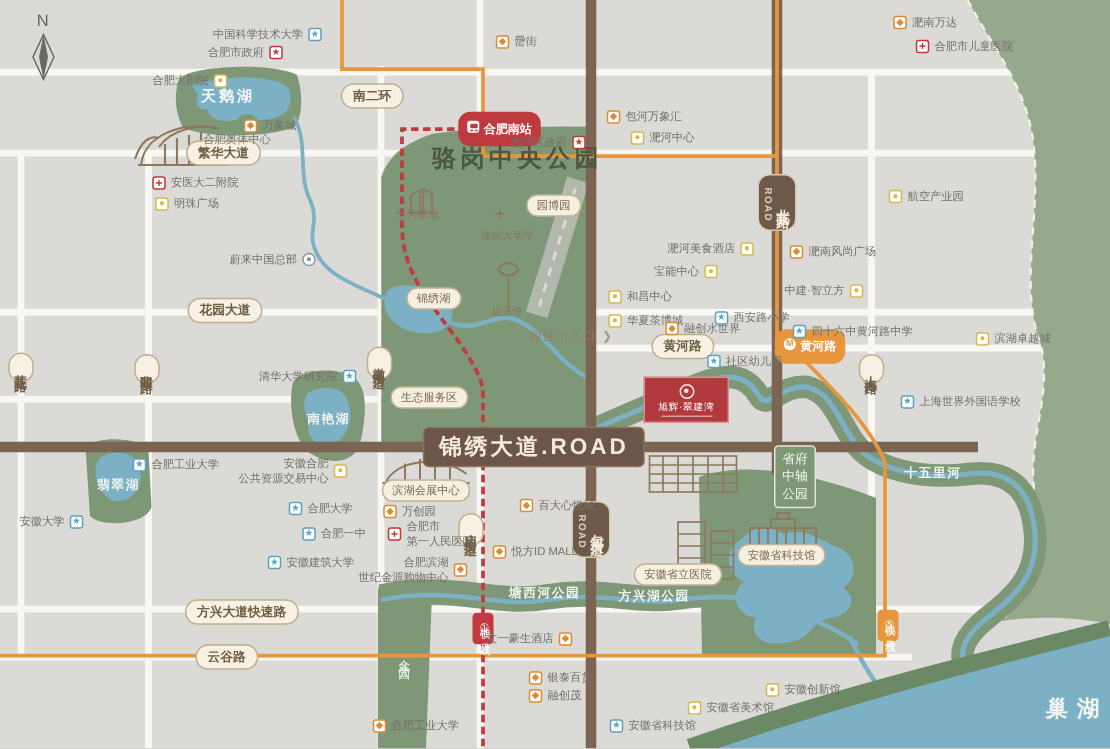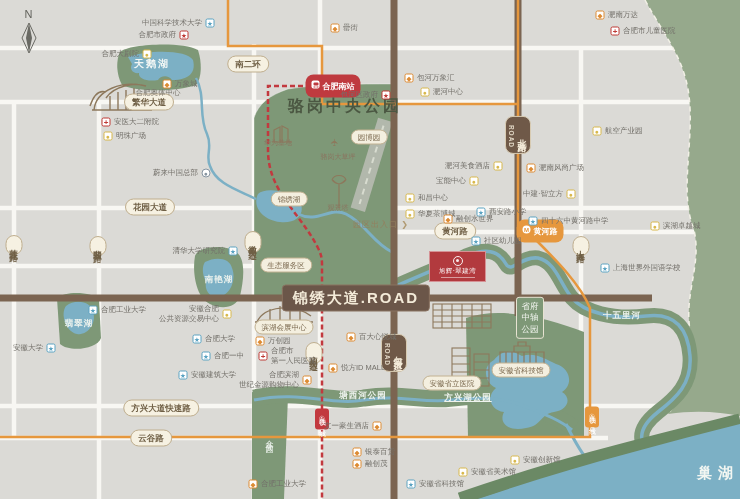--- a/index.html
+++ b/index.html
@@ -245,21 +245,21 @@
         <div class="albl beige-s" style="left: 452px; top: 336px; margin-top: 47px;">安徽省立医院</div>
         <div class="albl beige-s" style="left: 521px; top: 370px;">安徽省科技馆</div>
         <div class="albl mini-brown" style="left: 338px; top: 208px;">观景塔</div>
         <div class="albl mini-brown" style="left: 278px; top: 143px;">华为基地</div>
         <div class="albl mini-brown" style="left: 338px; top: 157px;">骆岗大草坪</div>
         <div class="albl mini-gray" style="left: 158px; top: 93px; text-align: center;">合肥奥体中心</div>
         <div class="albl water-m" style="left: 152px; top: 64px;">天鹅湖</div>
         <div class="albl water-s" style="left: 219px; top: 280px;">南艳湖</div>
         <div class="albl water-s" style="left: 79px; top: 324px;">翡翠湖</div>
         <div class="albl water-s" style="left: 363px; top: 396px;">塘西河公园</div>
-        <div class="albl water-s" style="left: 468px; top: 398px; text-decoration: underline;">方兴湖公园</div>
+        <div class="albl water-s" style="left: 436px; top: 398px;">方兴湖公园</div>
         <div class="albl water-s" style="left: 622px; top: 316px;">十五里河</div>
         <div class="albl water-xl" style="left: 718px; top: 473px;">巢湖</div>
         <div class="albl water-v" style="left: 268px; top: 437px;">金斗公园</div>
         <div class="albl pillar" style="left: 530px; top: 318px;">省府
 中轴
 公园</div>
         <div class="poi left" style="left: 210px; top: 23px;">
           <span class="pico edu">★</span>
           <span class="ptxt">中国科学技术大学</span>
         </div>

